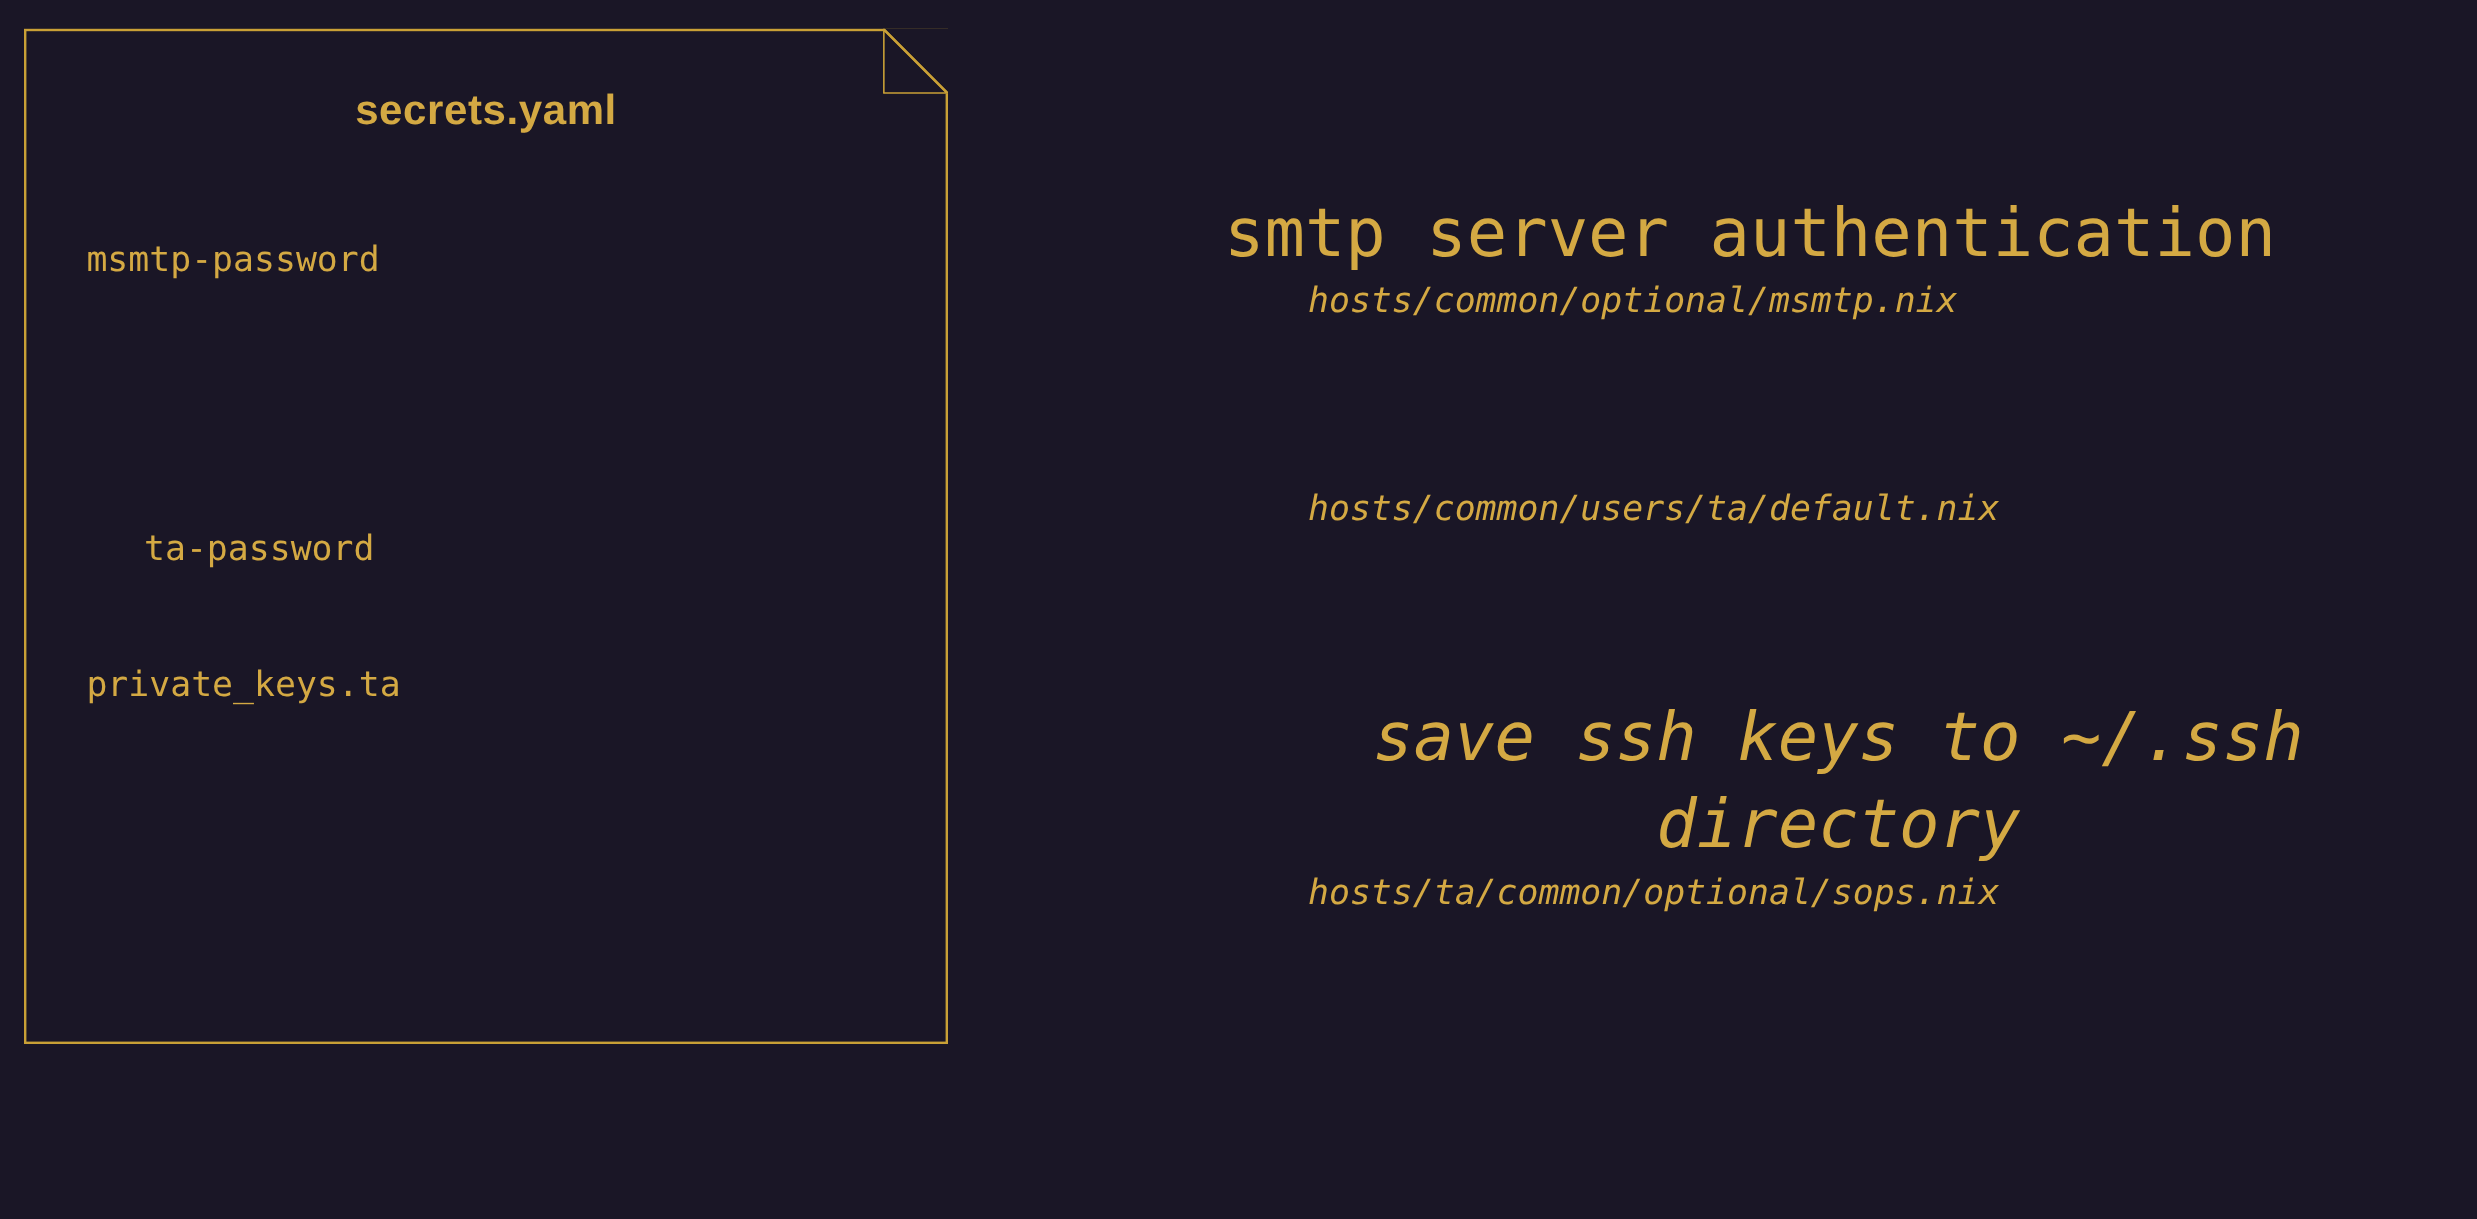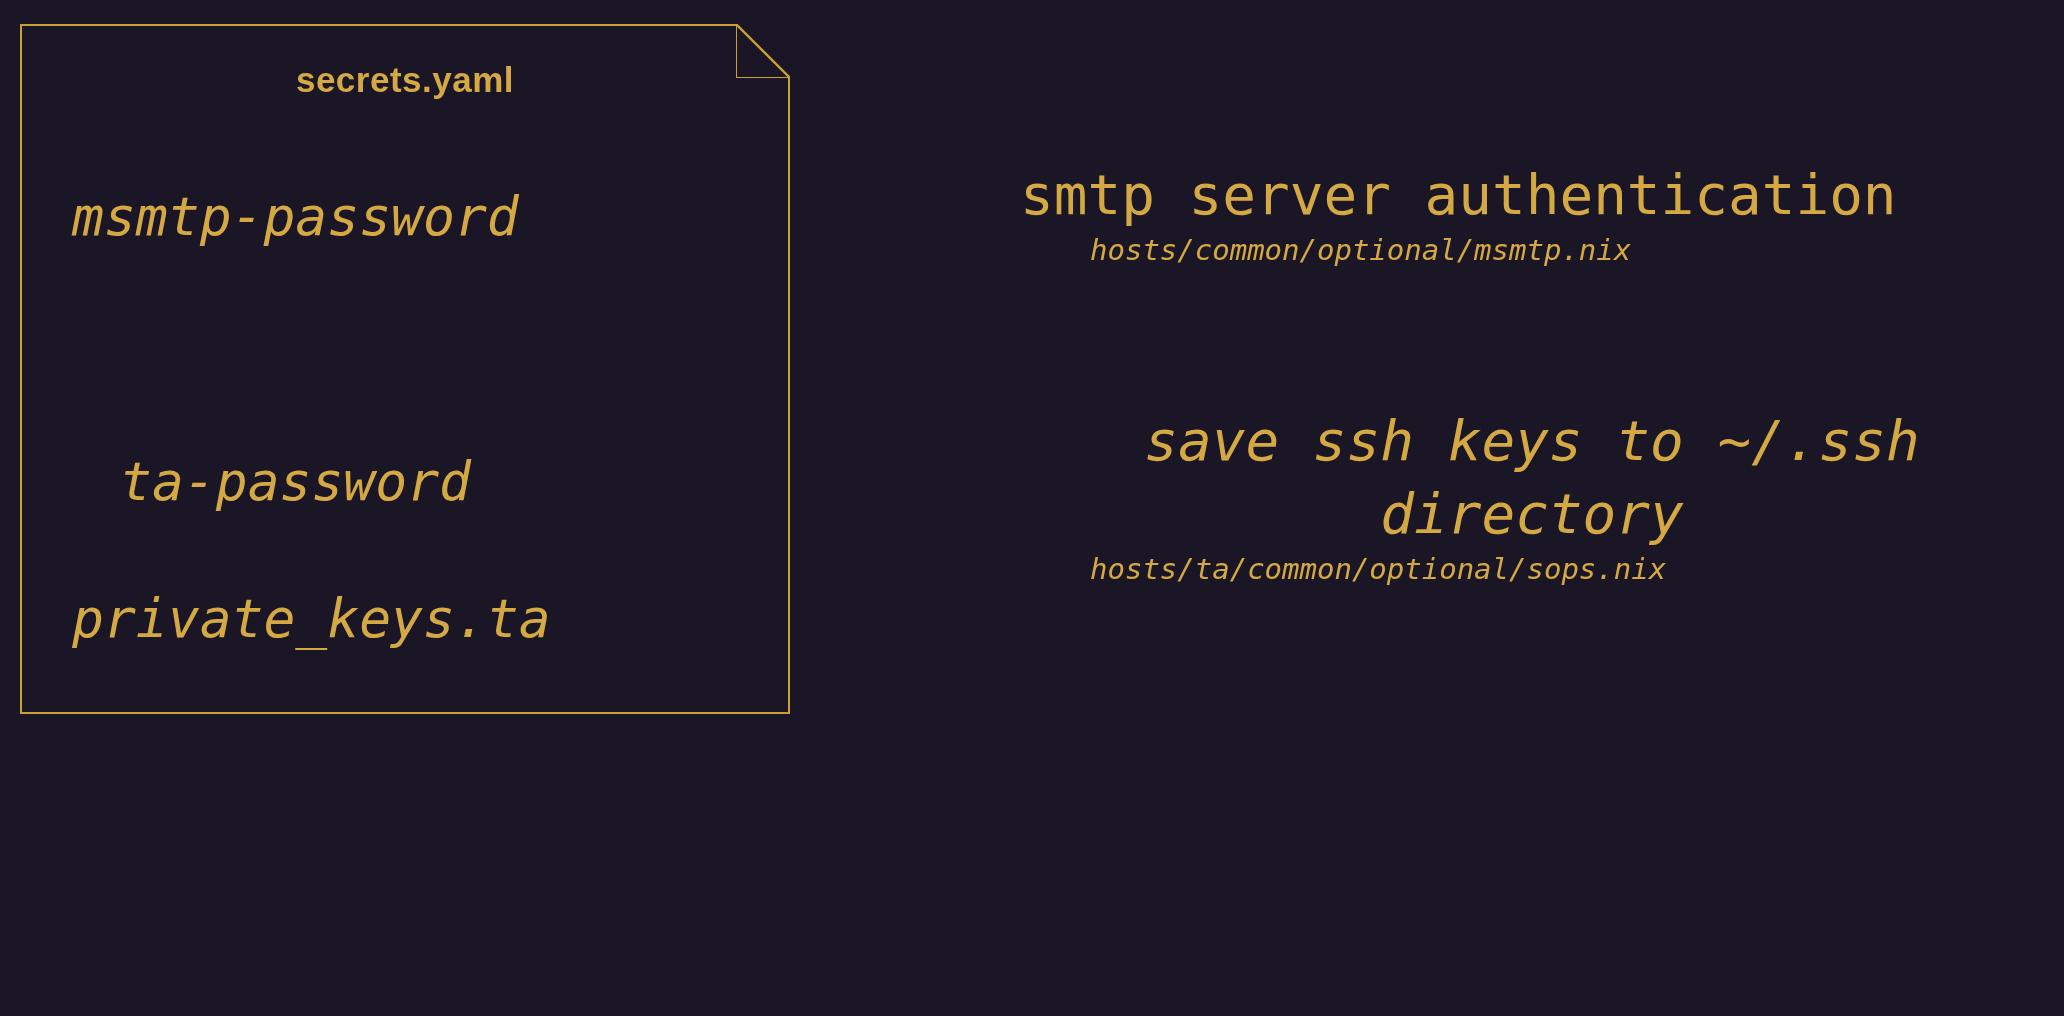--- a/index.html
+++ b/index.html
@@ -18,23 +18,23 @@
   .container {
     width: 100%;
     height: 100%;
     display: flex;
     align-items: flex-start;
     padding: 24px 20px;
   }
   .document {
     position: relative;
     width: 770px;
-    height: 690px;
+    height: 846px;
     border: 2px solid #c9a036;
-    padding: 28px 50px;
+    padding: 40px 50px;
     flex-shrink: 0;
   }
   .dog-ear-mask {
     position: absolute;
     top: -2px;
     right: -2px;
     width: 54px;
     height: 54px;
     background: #1a1626;
   }
@@ -51,25 +51,24 @@
   .doc-title {
     text-align: center;
     font-size: 35px;
     font-weight: bold;
     margin-top: 6px;
     margin-bottom: 90px;
     font-family: 'Helvetica Neue', Arial, sans-serif;
     letter-spacing: 0.5px;
   }
   .secret-entry {
-    font-size: 53px;
+    font-size: 29px;
     font-weight: normal;
     line-height: 1;
     letter-spacing: 0px;
-    font-style: italic;
   }
   .entry-0 { margin-top: 20px; }
   .entry-1 { margin-top: 212px; margin-left: 48px; }
   .entry-2 { margin-top: 84px; }
 
   .descriptions {
     padding-left: 230px;
     padding-top: 135px;
   }
   .desc-block {
@@ -115,20 +114,21 @@
   </div>
 
   <div class="descriptions">
 
     <div class="desc-block">
       <div class="desc-title">smtp server authentication</div>
       <div class="desc-path">hosts/common/optional/msmtp.nix</div>
     </div>
 
     <div class="desc-block">
+      <div class="desc-path">hosts/common/users/ta/default.nix</div>
     </div>
 
     <div class="desc-block">
       <div class="desc-title italic">save ssh keys to ~/.ssh directory</div>
       <div class="desc-path">hosts/ta/common/optional/sops.nix</div>
     </div>
 
   </div>
 
 </div>

